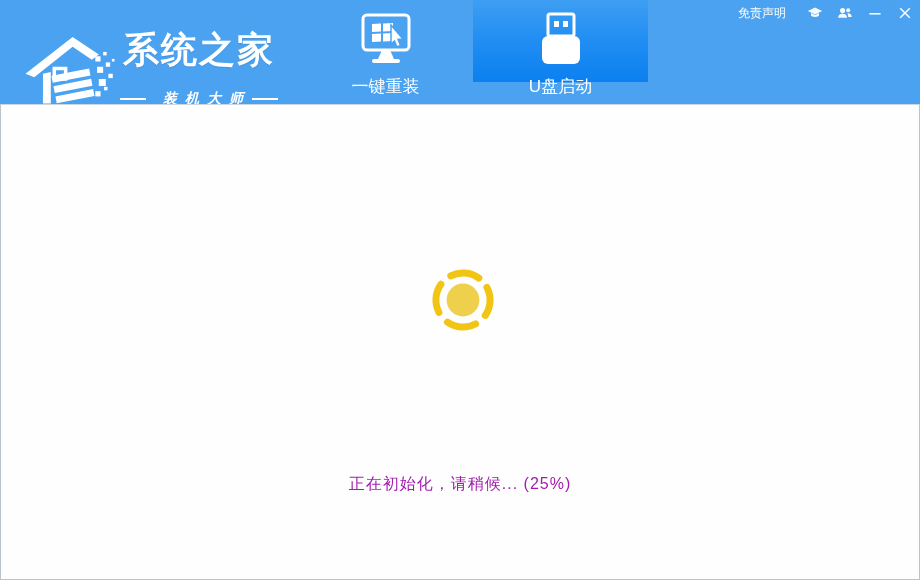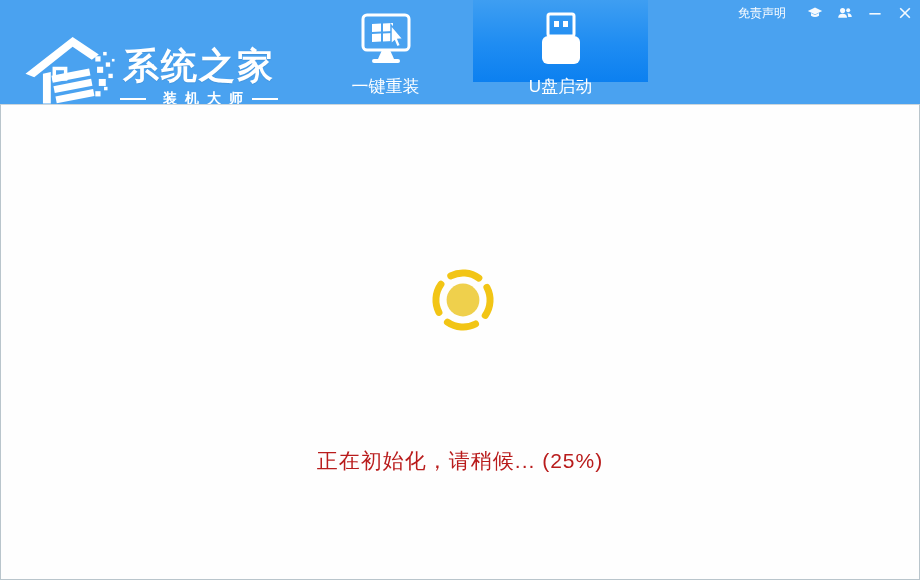--- a/index.html
+++ b/index.html
@@ -24,23 +24,23 @@
     left: 22px; top: 22px;
     display: flex; align-items: flex-end;
   }
   .brand-mark { width: 96px; height: 86px; }
   .brand-text { margin-left: 2px; display: flex; flex-direction: column; align-items: center; }
   .brand-title {
     font-size: 36px; font-weight: bold; letter-spacing: 2px; line-height: 1.1;
     text-shadow: 0 1px 1px rgba(0,0,0,0.08);
   }
   .brand-subtitle {
-    margin-top: 4px;
+    margin-top: 20px;
     display: flex; align-items: center; gap: 9px;
-    font-size: 14px; font-weight: bold; letter-spacing: 8px; text-indent: 8px;
+    font-size: 14px; font-weight: bold; letter-spacing: 8px; text-indent: 8px; font-style: italic;
   }
   .brand-subtitle::before, .brand-subtitle::after {
     content: ""; display: block; width: 26px; height: 2px; background: #fff;
   }
   .brand-subtitle::after { margin-left: -8px; }
 
   
   .tabs {
     position: absolute;
     left: 298px; top: 0;
@@ -76,25 +76,25 @@
     border: 1px solid #b9c5cc;
     border-top: 1px solid #ccd6dc;
   }
   .spinner {
     position: absolute;
     left: 421px; top: 154px;
     width: 82px; height: 82px;
   }
   .status-text {
     position: absolute;
-    left: 0; top: 342px;
+    left: 0; top: 369px;
     width: 100%;
     text-align: center;
-    font-size: 21px;
-    color: #b91c1c;
+    font-size: 16px;
+    color: #a21caf;
     letter-spacing: 1px;
   }
 </style>
 </head>
 <body>
 
 <div class="window">
 
   <div class="header">
 

